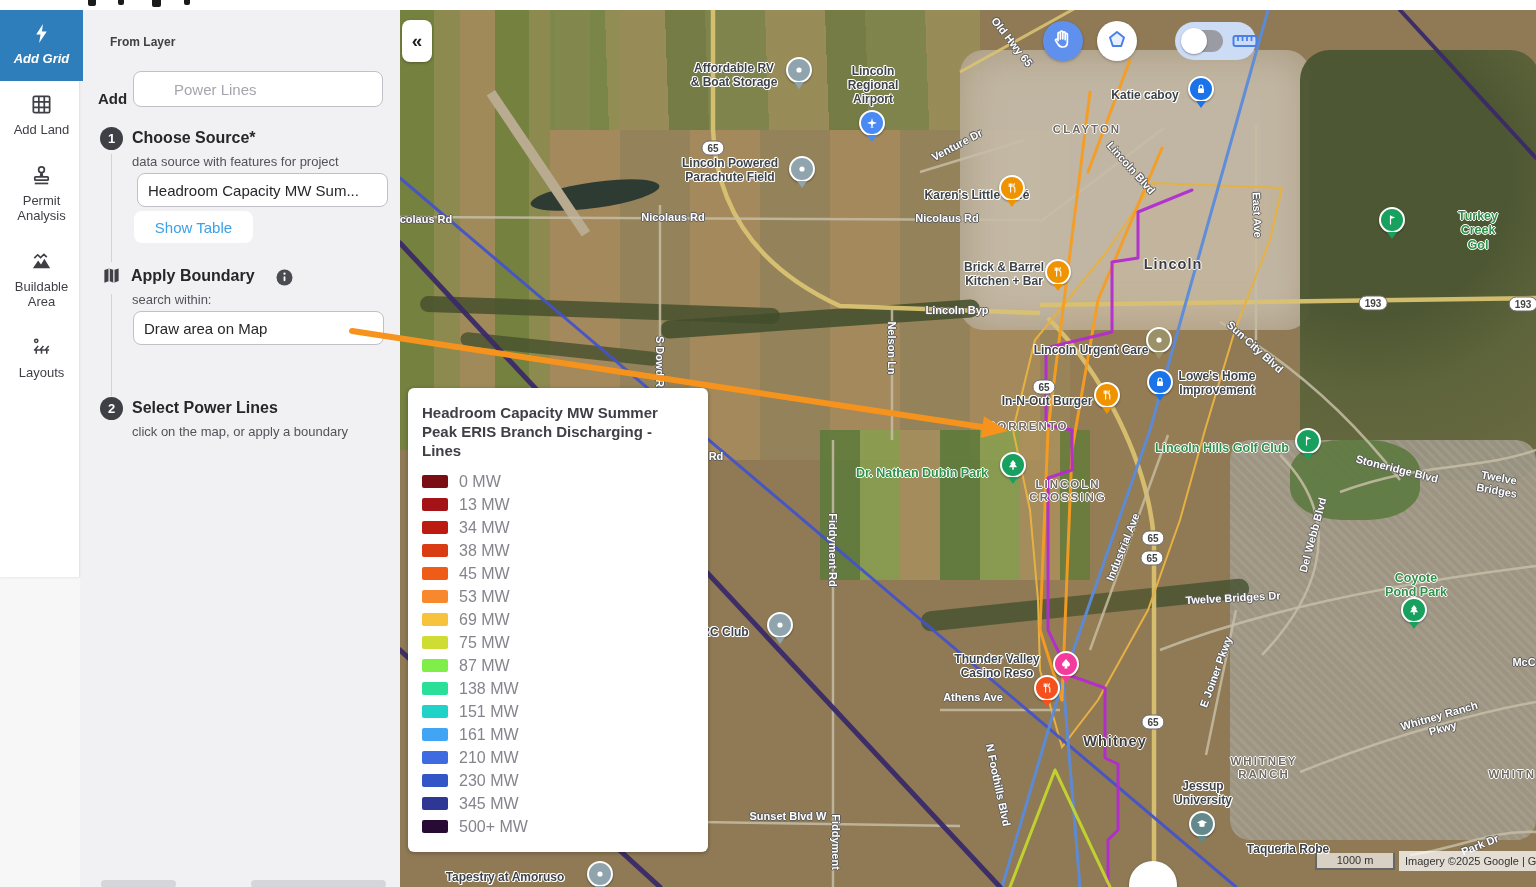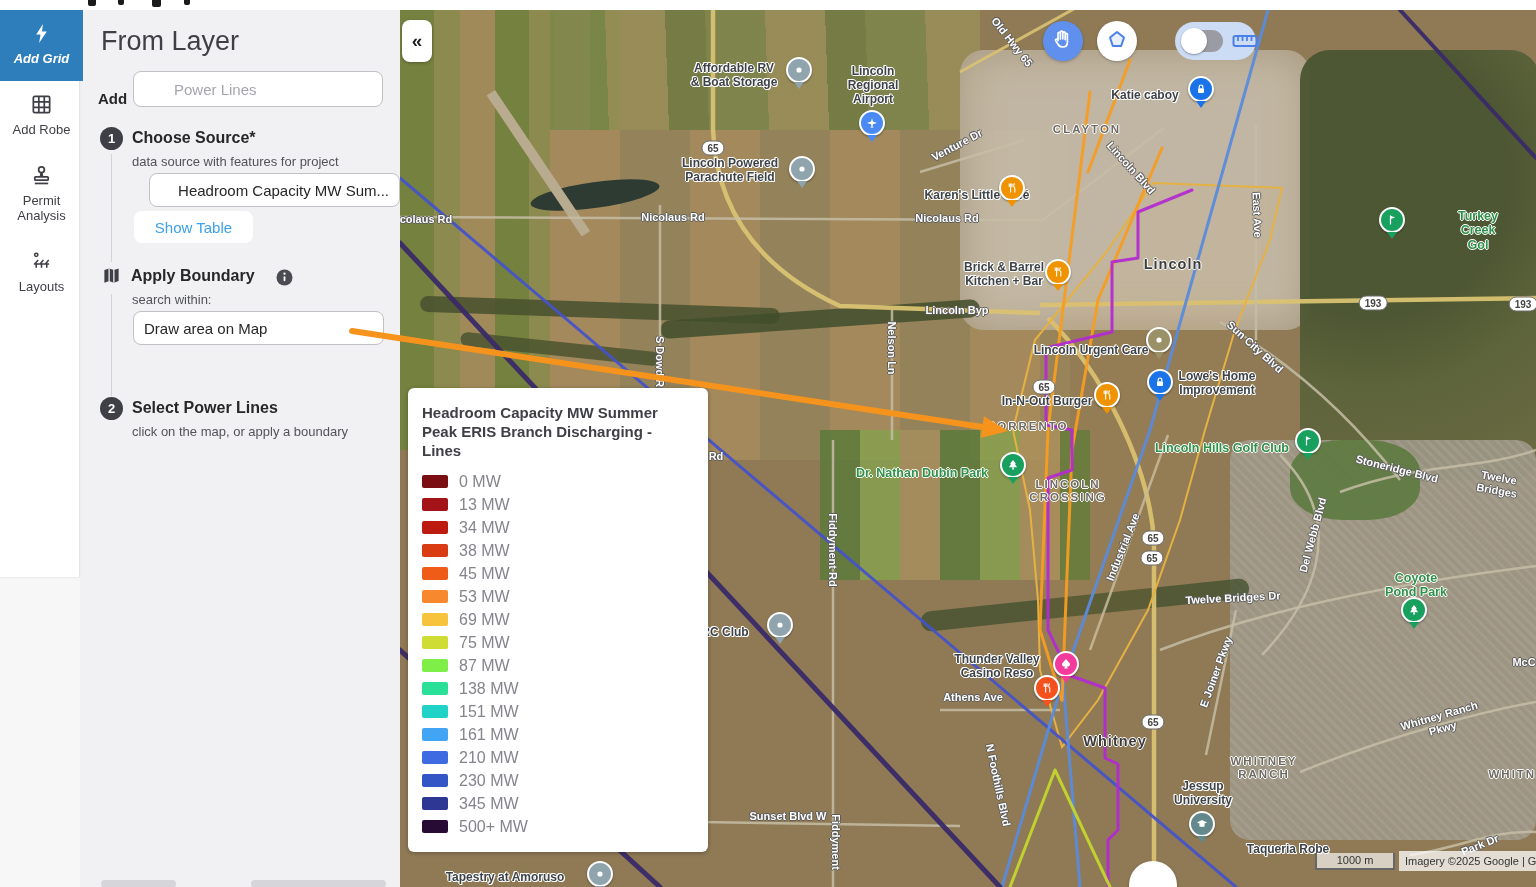--- a/index.html
+++ b/index.html
@@ -12,21 +12,21 @@
   #sidebar{position:absolute;left:0;top:10px;width:79px;height:567px;background:#ffffff;
     border-right:1px solid #e4e4e7;box-shadow:0 1px 2px rgba(0,0,0,.06);z-index:30;}
   .side-item{width:79px;padding:12px 2px 14px;text-align:center;color:#3f3f46;cursor:pointer;}
   .side-item .icn{display:block;height:26px;color:#3f3f46;}
   .side-item .lbl{font-size:13px;line-height:1.15;margin-top:4px;color:#3f3f46;}
   .side-item.active{background:#2e7ebc;}
   .side-item.active .icn{color:#ffffff;}
   .side-item.active .lbl{color:#ffffff;font-weight:bold;font-style:italic;}
   
   #panel{position:absolute;left:80px;top:10px;width:320px;height:877px;background:#f1f1f3;z-index:20;}
-  #panel h1{margin:4px;position:absolute;left:17px;top:12px;font-size:27px;font-weight:400;color:#3f3f46;}
+  #panel h1{margin:13px;position:absolute;left:17px;top:12px;font-size:12px;font-weight:700;color:#3f3f46;}
   .p-label{position:absolute;font-weight:bold;color:#27272a;font-size:15px;}
   .inputbox{position:absolute;background:#fff;border:1px solid #c0c0c6;border-radius:8px;
     font-size:15px;color:#27272a;padding:0 10px;box-sizing:border-box;outline:none;
     font-family:"Liberation Sans",sans-serif;}
   .inputbox::placeholder{color:#a5a5ad;}
   .stepcircle{position:absolute;width:23px;height:23px;border-radius:50%;background:#3f3f46;color:#fff;
     font-size:13px;font-weight:bold;display:flex;align-items:center;justify-content:center;}
   .steptitle{position:absolute;font-size:16px;font-weight:bold;color:#27272a;}
   .stepsub{position:absolute;font-size:13px;color:#52525b;}
   .vline{position:absolute;width:1px;background:#d4d4d8;}
@@ -103,30 +103,37 @@
       <span class="icn"><svg viewBox="0 0 24 24" width="23" height="23">
           <path d="M13.5 2 L6.5 13 H11 L9.5 22 L17.5 10 H12.5 Z" fill="currentColor"></path>
         </svg></span>
       <div class="lbl">Add Grid</div>
     </div>
     <div class="side-item">
       <span class="icn"><svg viewBox="0 0 24 24" width="23" height="23" fill="none" stroke="currentColor" stroke-width="1.8">
           <rect x="3.5" y="3.5" width="17" height="17" rx="1.5"></rect>
           <path d="M3.5 9.2 H20.5 M3.5 14.9 H20.5 M9.2 3.5 V20.5 M14.9 3.5 V20.5"></path>
         </svg></span>
-      <div class="lbl">Add Robe</div>
+      <div class="lbl">Add Land</div>
     </div>
     <div class="side-item">
       <span class="icn"><svg viewBox="0 0 24 24" width="23" height="23">
           <circle cx="12" cy="6" r="3" fill="none" stroke="currentColor" stroke-width="1.8"></circle>
           <path d="M10.8 8.6 L10 13.5 H14 L13.2 8.6 Z" fill="currentColor"></path>
           <rect x="5" y="13.5" width="14" height="3.4" rx="0.8" fill="none" stroke="currentColor" stroke-width="1.8"></rect>
           <rect x="5" y="19.4" width="14" height="1.8" fill="currentColor"></rect>
         </svg></span>
       <div class="lbl">Permit Analysis</div>
+    </div>
+    <div class="side-item">
+      <span class="icn"><svg viewBox="0 0 24 24" width="23" height="23">
+          <path d="M3 19 L8.5 11 L11.5 15 L15 9 L21 19 Z" fill="currentColor"></path>
+          <path d="M4.5 8.5 L8 5 L11 8 L14.5 4.5 L17.5 7.5" fill="none" stroke="currentColor" stroke-width="1.7"></path>
+        </svg></span>
+      <div class="lbl">Buildable Area</div>
     </div>
     <div class="side-item">
       <span class="icn"><svg viewBox="0 0 24 24" width="23" height="23" fill="none" stroke="currentColor" stroke-width="1.6">
           <circle cx="6.5" cy="5" r="1.7"></circle>
           <path d="M5 14.5 L8.5 10.5 M10.5 14.5 L14 10.5 M16 14.5 L19.5 10.5 M4 14.5 H20 M6.5 14.5 V18.5 M12 14.5 V18.5 M17.5 14.5 V18.5"></path>
         </svg></span>
       <div class="lbl">Layouts</div>
     </div>
   </div>
 
@@ -136,21 +143,21 @@
   <span id="addline-icon"><svg width="24" height="20" viewBox="0 0 24 20">
         <path d="M3 15 L9 6 L14 12 L21 4" stroke="#42a5f5" stroke-width="2" fill="none"></path>
         <circle cx="3" cy="15" r="2" fill="#42a5f5"></circle>
         <circle cx="21" cy="4" r="2" fill="#42a5f5"></circle>
       </svg></span>
   <input class="inputbox" style="left: 53px; top: 61px; width: 250px; height: 36px; padding-left: 40px;" placeholder="Power Lines">
   <div class="stepcircle" style="left:20px;top:117px;">1</div>
   <div class="vline" style="left:31px;top:144px;height:108px;"></div>
   <div class="steptitle" style="left:52px;top:119px;">Choose Source*</div>
   <div class="stepsub" style="left:52px;top:144px;">data source with features for project</div>
-  <input class="inputbox" style="left: 69px; top: 163px; width: 251px; height: 34px; text-align: right;" value="Headroom Capacity MW Sum...">
+  <input class="inputbox" style="left: 57px; top: 163px; width: 251px; height: 34px;" value="Headroom Capacity MW Sum...">
   <button id="show-table">Show Table</button>
   <span class="abs" style="left:22px;top:256px;" id="boundary-map-icon"><svg width="19" height="19" viewBox="0 0 24 24">
         <path d="M3 5 L9 3 L15 5 L21 3 V19 L15 21 L9 19 L3 21 Z" fill="#3f3f46"></path>
         <path d="M9 3 V19 M15 5 V21" stroke="#f1f1f3" stroke-width="1.6"></path>
       </svg></span>
   <div class="steptitle" style="left:51px;top:257px;">Apply Boundary</div>
   <span class="abs" style="left:196px;top:259px;" id="boundary-info-icon"><svg width="17" height="17" viewBox="0 0 17 17">
         <circle cx="8.5" cy="8.5" r="8" fill="#4b4b52"></circle>
         <rect x="7.6" y="7.2" width="1.8" height="5" rx="0.9" fill="#fff"></rect>
         <circle cx="8.5" cy="4.7" r="1.15" fill="#fff"></circle>

